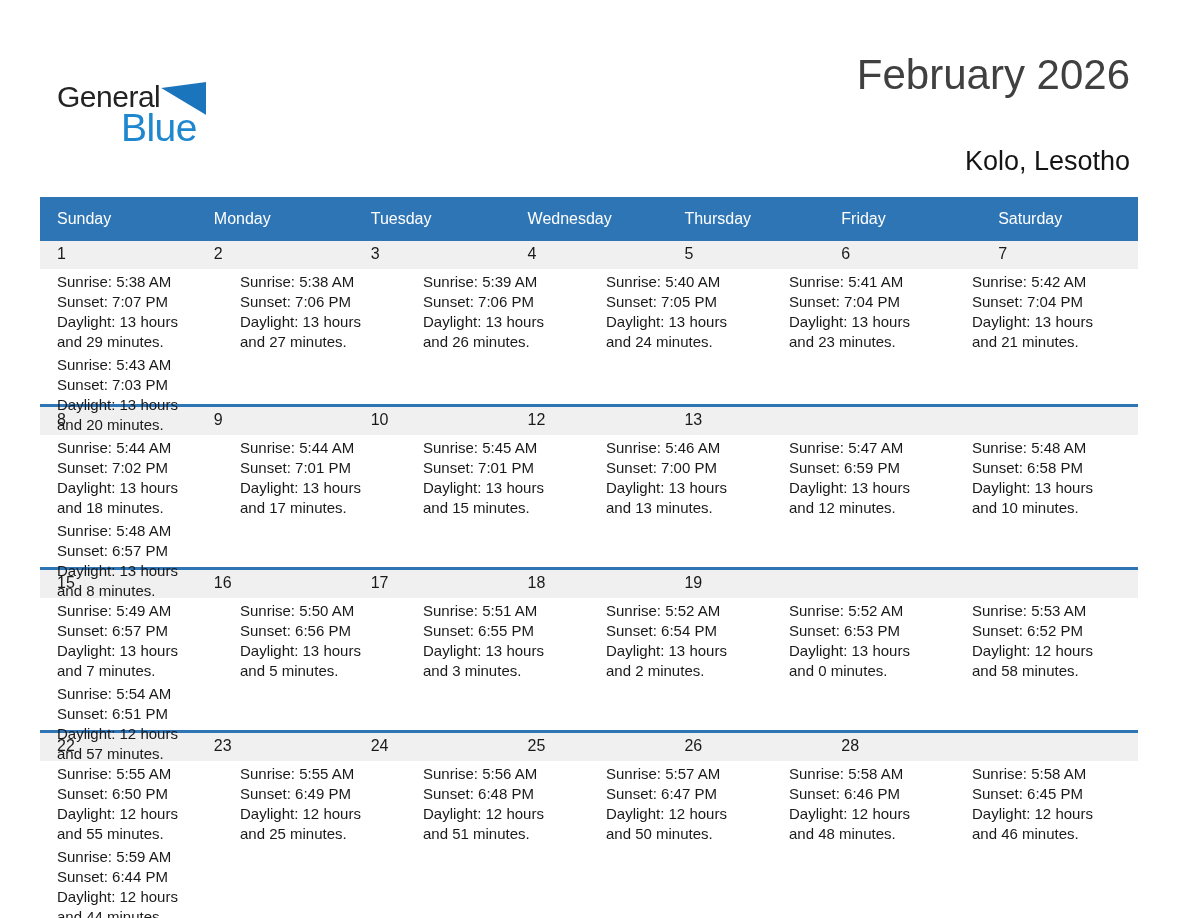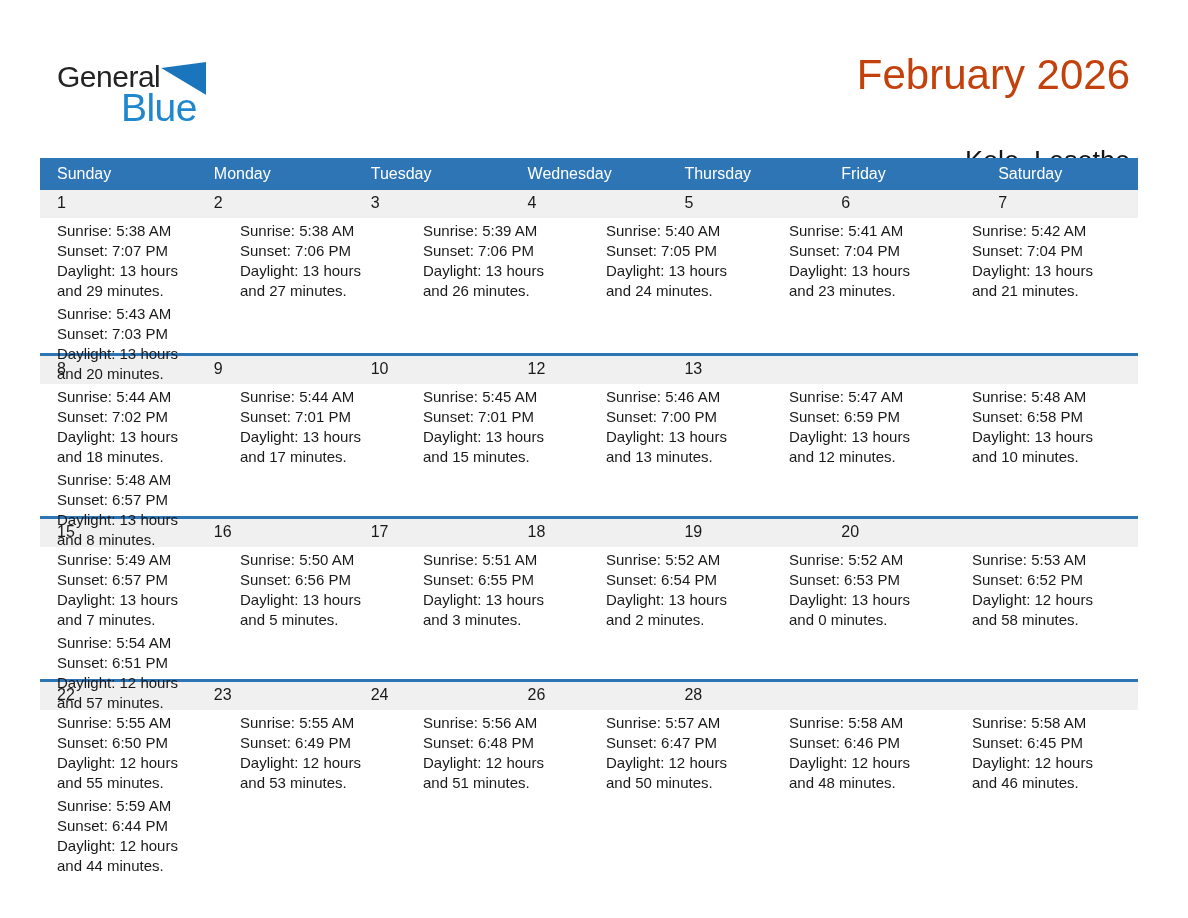--- a/index.html
+++ b/index.html
@@ -15,38 +15,38 @@
     width:1188px;height:918px;
     background:#FFFFFF;
     font-family:"Liberation Sans", sans-serif;
     position:relative;
     color:var(--ink);
     overflow:hidden;
   }
 
   
   .logo{position:absolute;left:57px;top:60px;width:150px;}
-  .logo-row1{display:flex;align-items:flex-start;}
+  .logo-row1{display:flex;align-items:flex-start;margin-top:20px;}
   .logo-general{font-size:30px;line-height:34px;color:#232323;letter-spacing:-0.5px;}
   .logo-flag{width:45px;height:33px;margin-left:1px;margin-top:2px;
     background:var(--tri-blue);
     clip-path:polygon(0 18%, 100% 0, 100% 100%);}
   .logo-blue{font-size:39px;line-height:26px;color:var(--logo-blue);
     text-align:right;padding-right:10px;letter-spacing:-0.5px;}
 
   .page-title{position:absolute;top:52px;right:58px;
-    font-size:42px;line-height:46px;color:#c2410c;white-space:nowrap;}
+    font-size:42px;line-height:46px;color:#404040;white-space:nowrap;}
   .page-location{position:absolute;top:113px;right:58px;
     font-size:27px;line-height:30px;color:#141414;white-space:nowrap;margin-top:33px;}
 
   
   .calendar{position:absolute;left:40px;top:158px;width:1098px;}
 
   .weekday-row{display:grid;grid-template-columns:repeat(7,1fr);
-    background:var(--blue);height:32px;align-items:center;}
+    background:var(--blue);height:44px;align-items:center;margin-top:39px;}
   .weekday-cell{color:#FFFFFF;font-size:16px;padding-left:17px;
     white-space:nowrap;overflow:hidden;}
 
   .week-row{border-top:3px solid var(--blue);height:163px;}
   .week-row.first{border-top:none;}
 
   .day-strip{display:grid;grid-template-columns:repeat(7,1fr);
     background:var(--strip);height:28px;}
   .day-num{font-size:16px;padding:4px 0 0 17px;color:var(--ink);}
 
@@ -187,21 +187,20 @@
           </div>
         </div>
       </div>
       <div class="week-row">
         <div class="day-strip">
           <div class="day-num">15</div>
           <div class="day-num">16</div>
           <div class="day-num">17</div>
           <div class="day-num">18</div>
           <div class="day-num">19</div>
-          <div class="day-num">20</div>
         </div>
         <div class="details-row">
           <div class="detail-cell">
             <div>Sunrise: 5:49 AM</div>
             <div>Sunset: 6:57 PM</div>
             <div>Daylight: 13 hours</div>
             <div>and 7 minutes.</div>
           </div>
           <div class="detail-cell">
             <div>Sunrise: 5:50 AM</div>
@@ -239,35 +238,36 @@
             <div>Daylight: 12 hours</div>
             <div>and 57 minutes.</div>
           </div>
         </div>
       </div>
       <div class="week-row">
         <div class="day-strip">
           <div class="day-num">22</div>
           <div class="day-num">23</div>
           <div class="day-num">24</div>
+          <div class="day-num">25</div>
           <div class="day-num">26</div>
           <div class="day-num">28</div>
         </div>
         <div class="details-row">
           <div class="detail-cell">
             <div>Sunrise: 5:55 AM</div>
             <div>Sunset: 6:50 PM</div>
             <div>Daylight: 12 hours</div>
             <div>and 55 minutes.</div>
           </div>
           <div class="detail-cell">
             <div>Sunrise: 5:55 AM</div>
             <div>Sunset: 6:49 PM</div>
             <div>Daylight: 12 hours</div>
-            <div>and 53 minutes.</div>
+            <div>and 25 minutes.</div>
           </div>
           <div class="detail-cell">
             <div>Sunrise: 5:56 AM</div>
             <div>Sunset: 6:48 PM</div>
             <div>Daylight: 12 hours</div>
             <div>and 51 minutes.</div>
           </div>
           <div class="detail-cell">
             <div>Sunrise: 5:57 AM</div>
             <div>Sunset: 6:47 PM</div>

